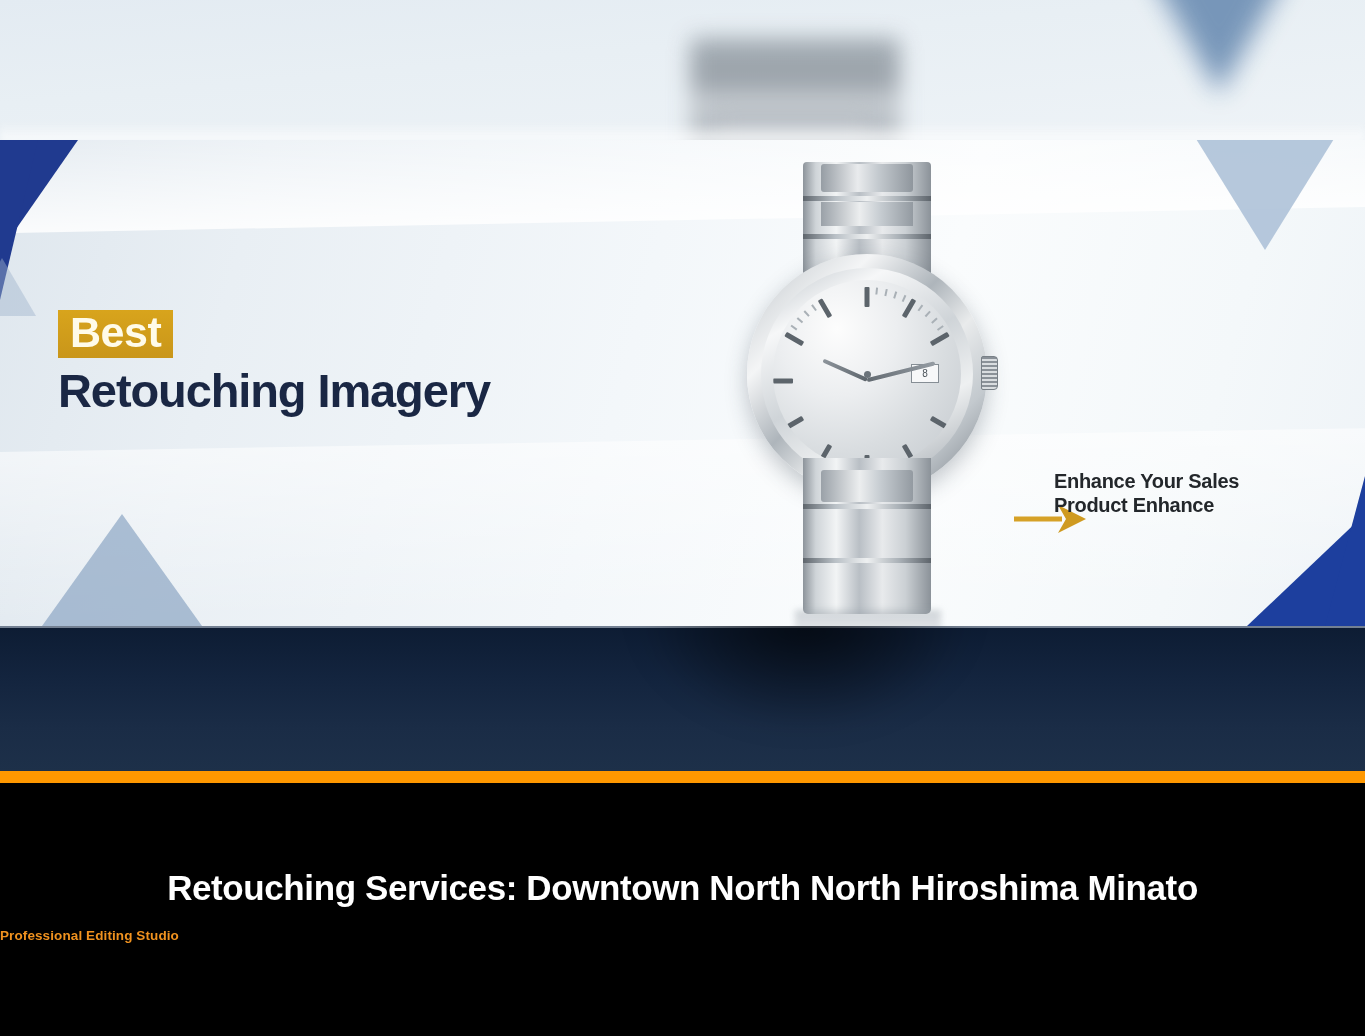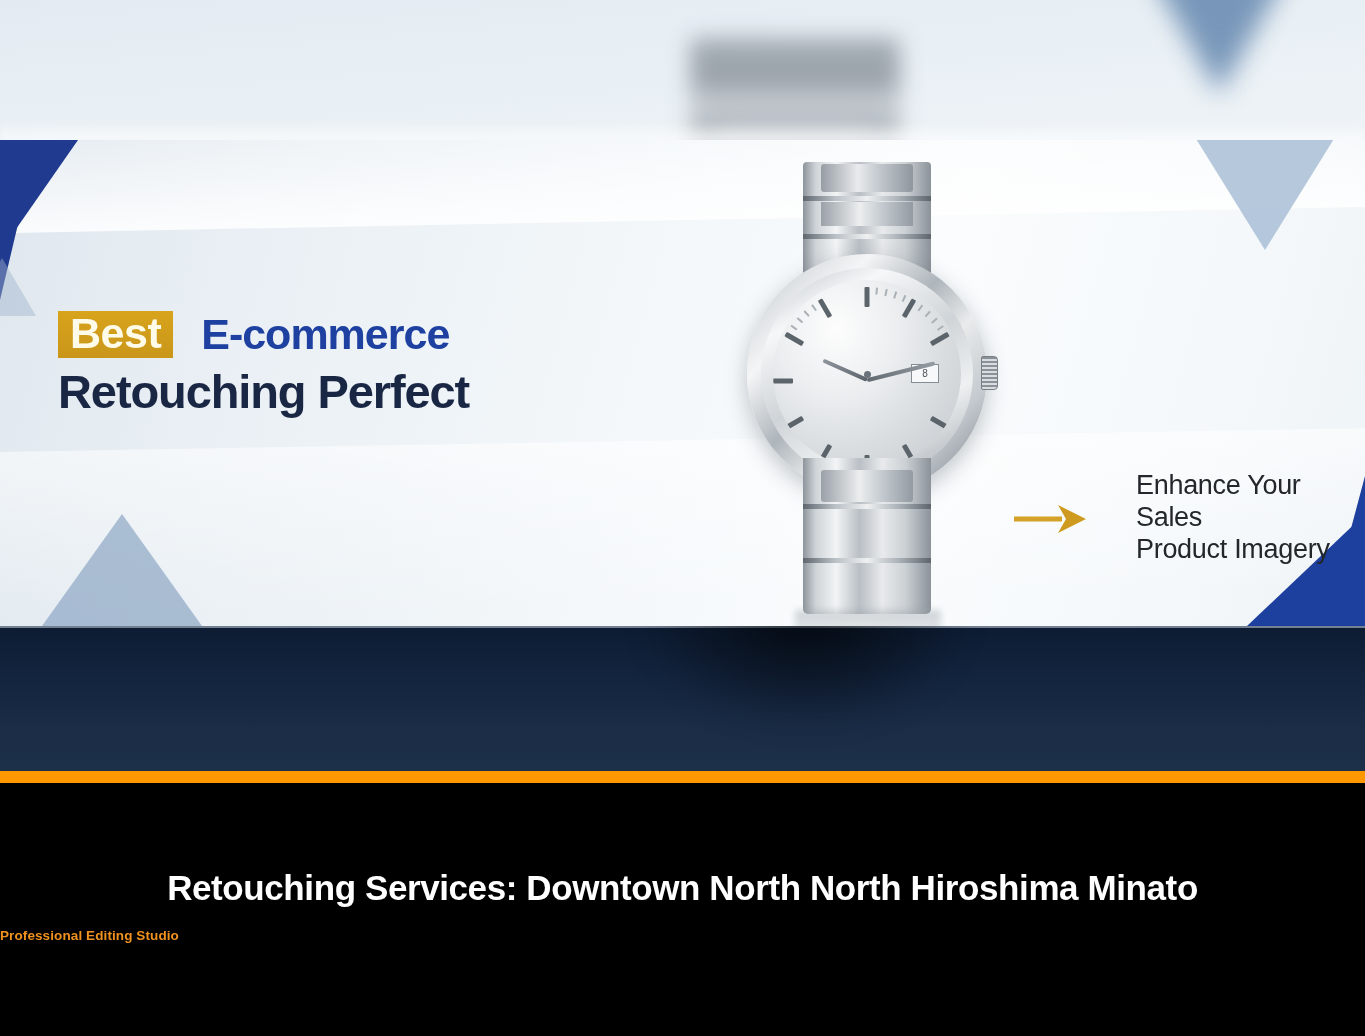--- a/index.html
+++ b/index.html
@@ -224,23 +224,24 @@
   }
   .watch-reflect {
     position:absolute; left:60px; top:452px; width:146px; height:46px;
     background:linear-gradient(180deg,rgba(150,158,166,.42),rgba(190,196,202,0));
     filter:blur(3px); border-radius:0 0 12px 12px;
   }
 
   
   .arrow-wrap { position:absolute; left:1012px; top:362px; z-index:6; }
   .tagline {
-    position:absolute; left:1136px; top:330px; z-index:6;
-    color:#23272b; font-size:27px; line-height:1.18;
+    position:absolute; left:1054px; top:330px; z-index:6;
+    color:#23272b; font-size:20px; line-height:1.18;
     letter-spacing:-.3px;
+    font-weight:bold;
   }
 
   
   .navy {
     position:absolute; left:0; top:626px; width:1365px; height:145px;
     background:linear-gradient(180deg,#0d1c33 0%,#13243e 35%,#1a2c46 70%,#1d3049 100%);
     overflow:hidden;
   }
   .navy-reflect {
     position:absolute; left:640px; top:-18px; width:330px; height:120px;
@@ -346,34 +347,33 @@
 
     <div class="crown"></div>
     <div class="band-bot"></div>
     <div class="band-seg-c"></div>
     <div class="watch-reflect"></div>
   </div>
 
   <div class="headline">
     <div class="hl-line1">
       <span class="badge-best">Best</span>
-      <span class="hl-ecom">E-commerce</span>
     </div>
-    <div class="hl-line3">Retouching Perfect</div>
+    <div class="hl-line3">Retouching Imagery</div>
   </div>
 
   <div class="arrow-wrap">
     <svg width="78" height="34" viewBox="0 0 78 34">
       <line x1="2" y1="17" x2="50" y2="17" stroke="#d6a127" stroke-width="5"></line>
       <path d="M46 3 L74 17 L46 31 L54 17 Z" fill="#cf9a20"></path>
     </svg>
   </div>
   <div class="tagline">
     <div>Enhance Your Sales</div>
-    <div>Product Imagery</div>
+    <div>Product Enhance</div>
   </div>
 </div>
 
 <div class="navy">
   <div class="navy-topline"></div>
   <div class="navy-reflect"></div>
 </div>
 
 <div class="divider"></div>
 

